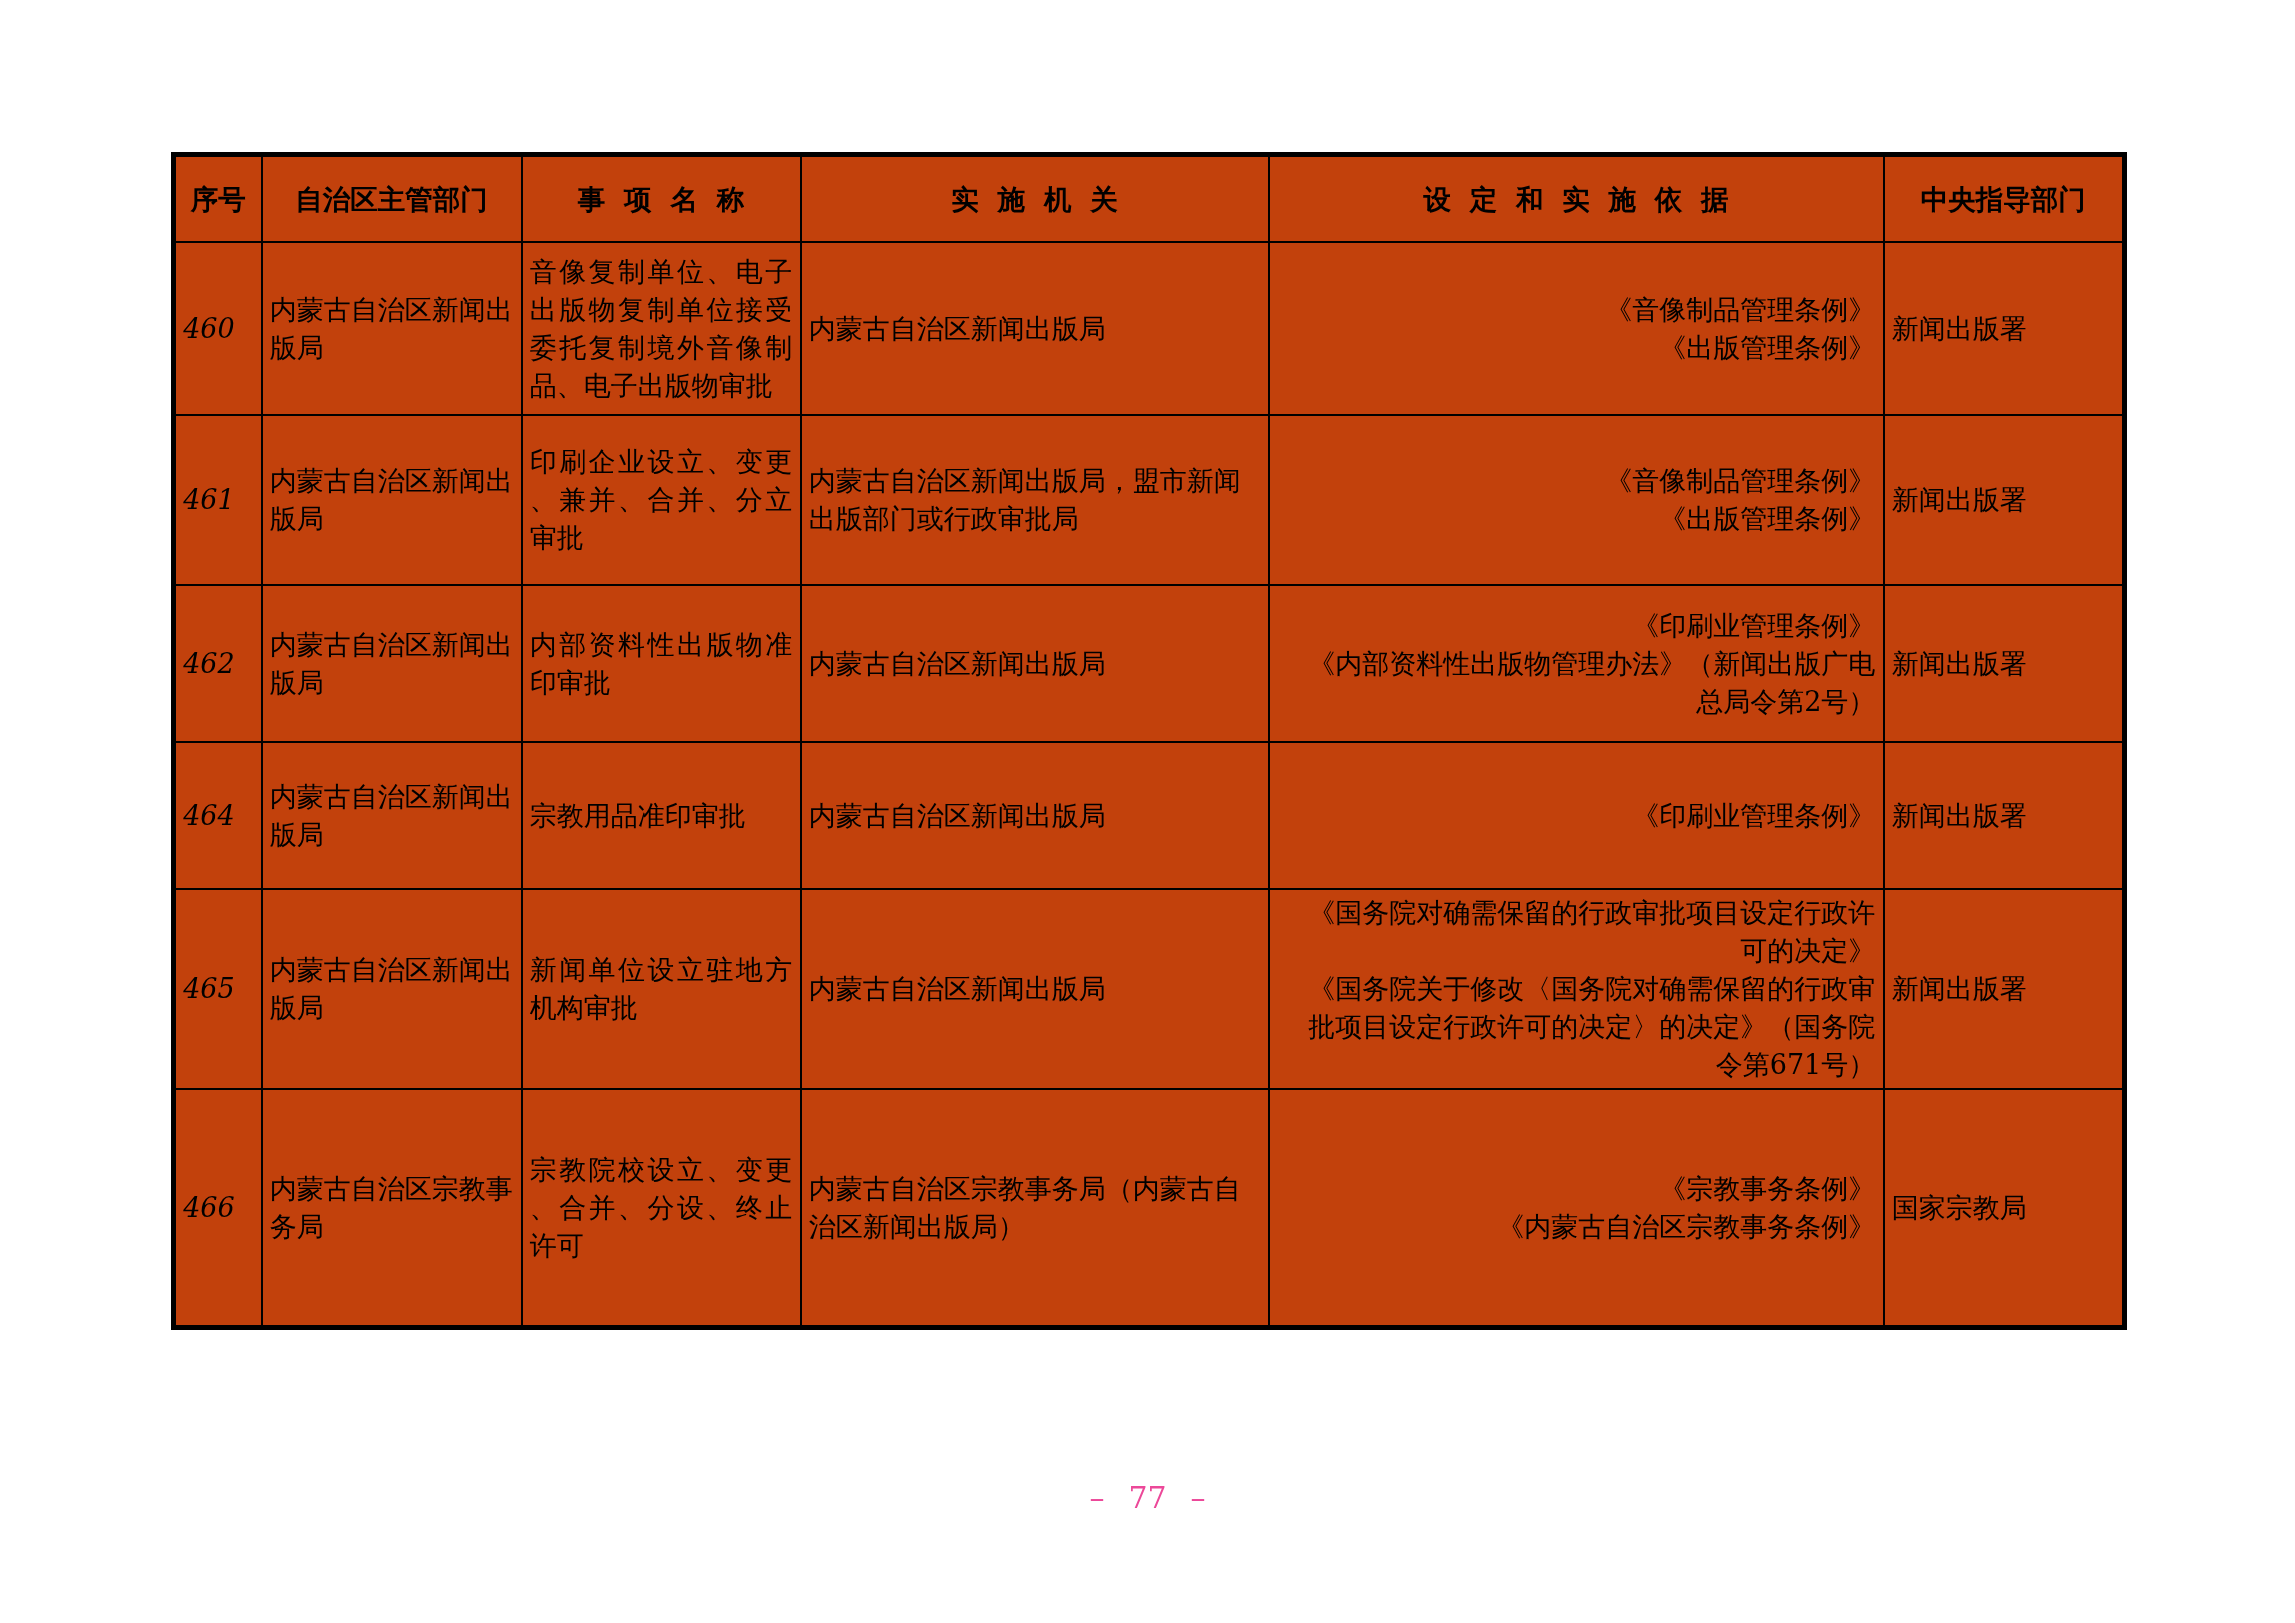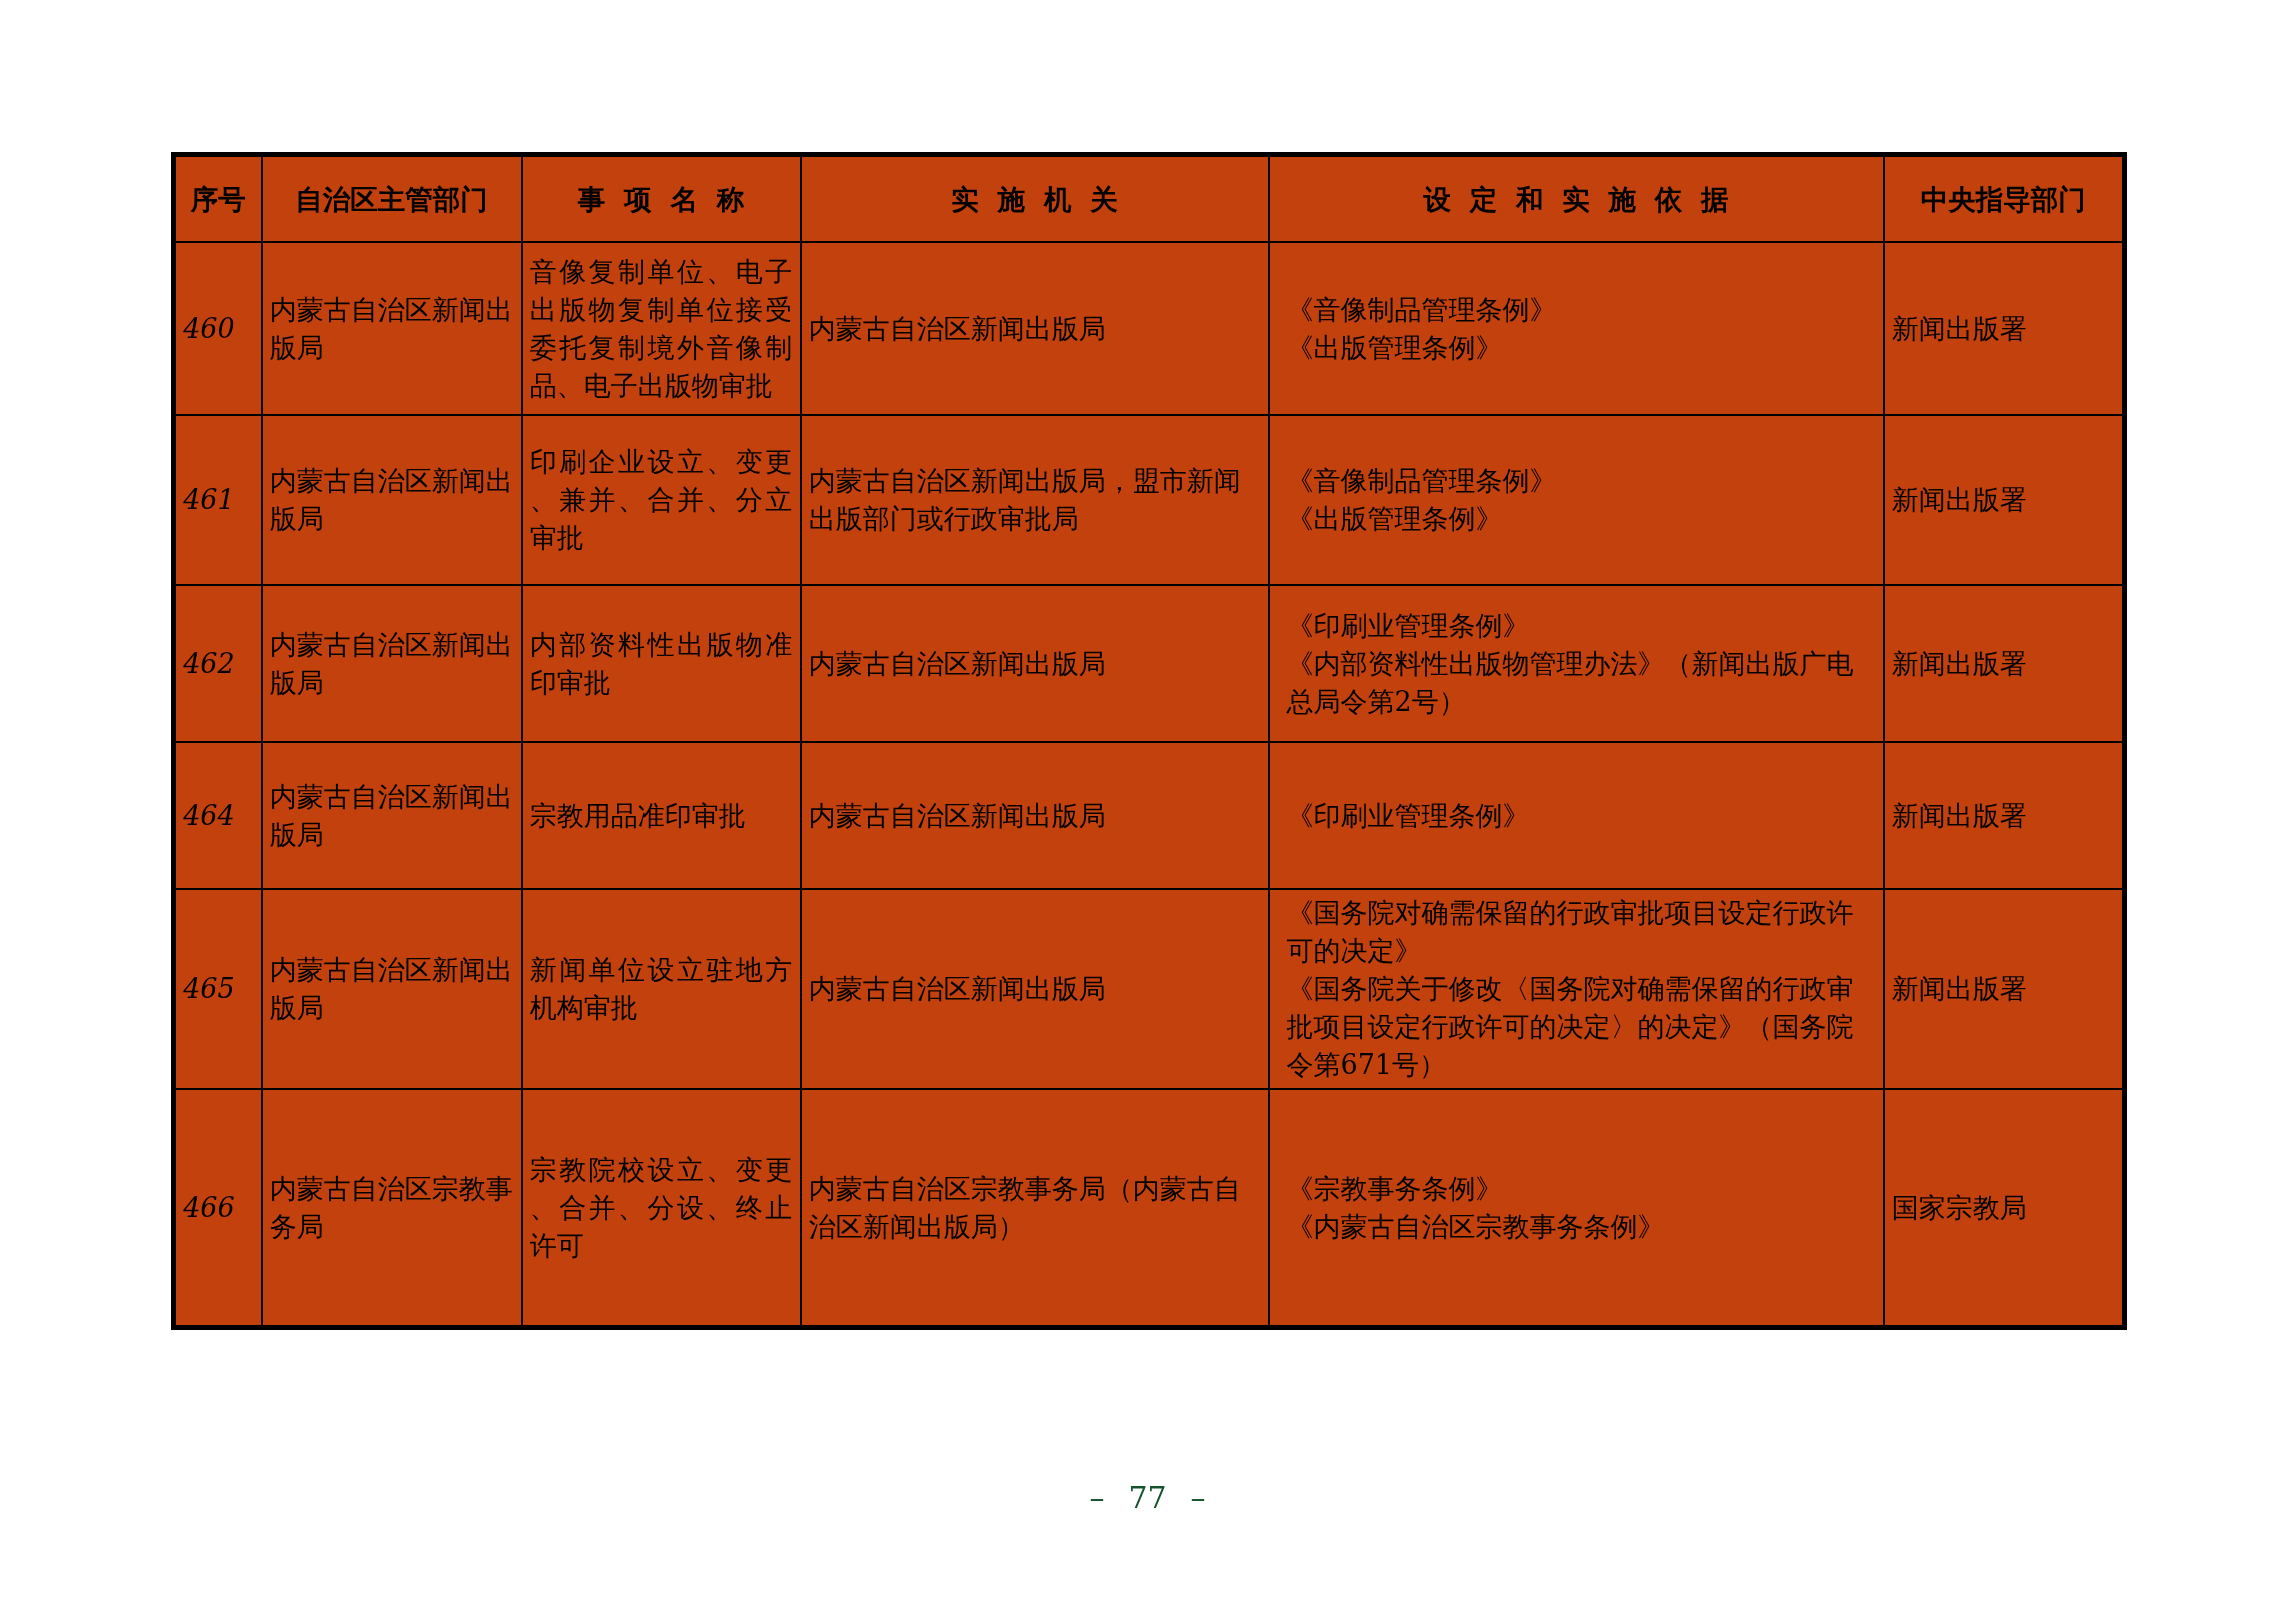--- a/index.html
+++ b/index.html
@@ -41,29 +41,29 @@
   tbody tr:nth-child(3){height:157px;}
   tbody tr:nth-child(4){height:147px;}
   tbody tr:nth-child(5){height:134px;}
   tbody tr:nth-child(6){height:239px;}
   tbody tr:nth-child(7){height:180px;}
 
   td.c-id{text-align:left;font-style:italic;}
   td.c-dept{text-align:left;}
   td.c-name{text-align:justify;text-justify:inter-character;}
   td.c-agency{text-align:left;}
-  td.c-basis{text-align:left;padding-left:17px;}
+  td.c-basis{text-align:right;padding-left:17px;}
   td.c-central{}
 
   .page-number{
     position:absolute;left:0;right:0;top:1480px;
     text-align:center;
     font-size:30px;
     word-spacing:14.4px;
-    color:#14532d;
+    color:#ec4899;
   }
 </style>
 </head>
 <body>
 
 <table class="doc-table">
   <colgroup>
     <col style="width:88px">
     <col style="width:260px">
     <col style="width:279px">

